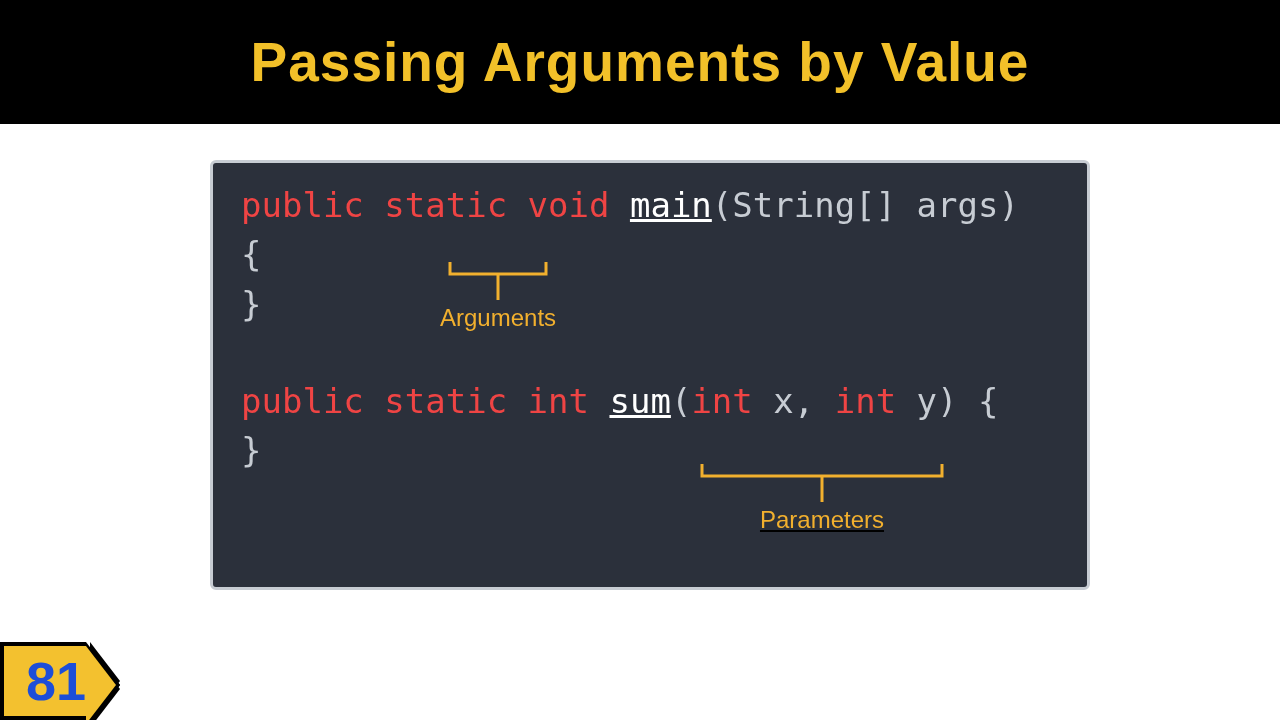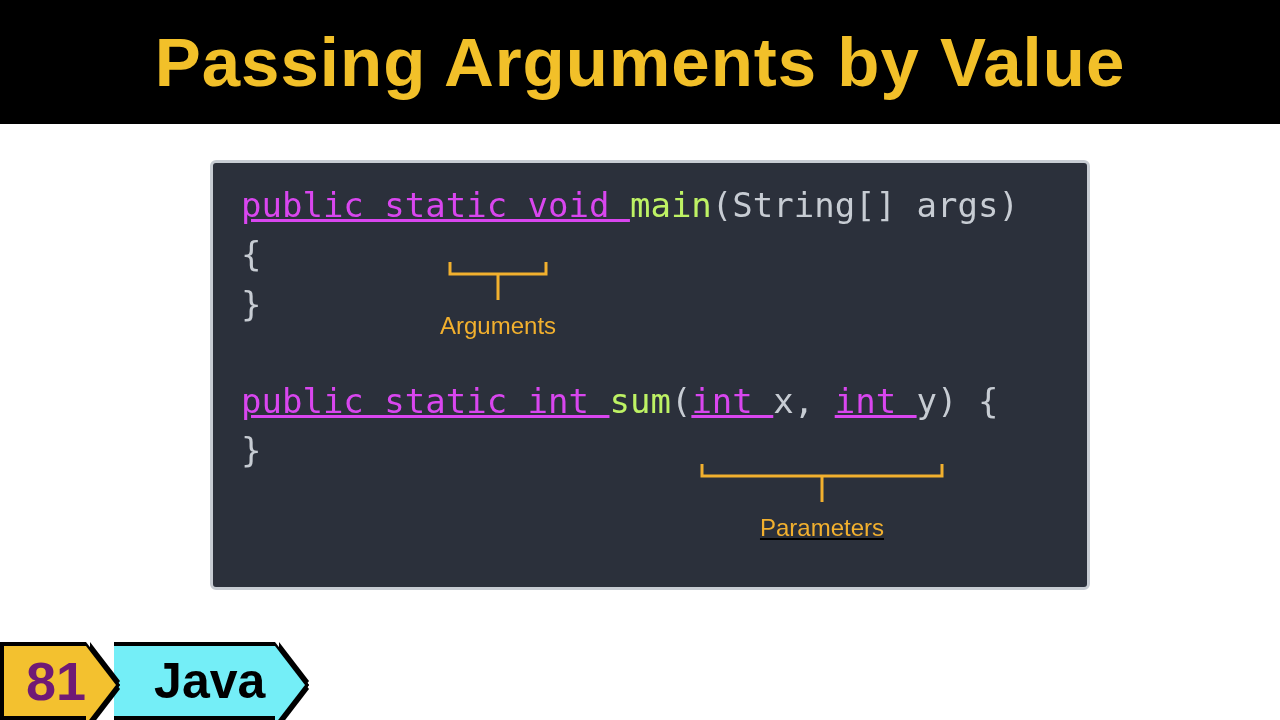--- a/index.html
+++ b/index.html
@@ -13,41 +13,41 @@
   }
   .header {
     height: 124px;
     background: #000000;
     display: flex;
     align-items: center;
     justify-content: center;
   }
   .header h1 {
     color: #f2c029;
-    font-size: 69px;
+    font-size: 55px;
     font-weight: 700;
     letter-spacing: 1px;
   }
   .code-card {
     position: absolute;
     left: 210px;
     top: 160px;
     width: 880px;
     height: 430px;
     background: #2b303b;
     border: 3px solid #c7ccd3;
     border-radius: 6px;
     padding: 18px 28px 18px 28px;
     font-family: "Consolas", "Menlo", monospace;
     font-size: 34px;
     line-height: 1.45;
     color: #c7ccd3;
   }
-  .kw   { color: #d946ef; text-decoration: underline; }
-  .name { color: #bef264; }
+  .kw   { color: #ef4444; }
+  .name { color: #ffffff; text-decoration: underline; }
   .num  { color: #d1813f; }
   .call { color: #7cb6d9; font-style: italic; }
   .plain{ color: #c7ccd3; }
   .indent { display:inline-block; width: 2.2ch; }
 
   .anno {
     position: absolute;
     display: flex;
     flex-direction: column;
     align-items: center;
@@ -55,21 +55,21 @@
   .anno .bracket {
     stroke: #f2b02e;
     stroke-width: 3;
     fill: none;
   }
   .anno .label {
     color: #f2b02e;
     font-family: "Segoe UI", Arial, sans-serif;
     font-size: 24px;
     font-weight: 400;
-    margin-top: 10px;
+    margin-top: 2px;
     white-space: nowrap;
   }
   .anno1 { left: 440px; top: 260px; }
   .anno2 { left: 700px; top: 462px; text-decoration: underline; }
 
   .footer {
     position: absolute;
     left: 0;
     bottom: 0;
     height: 86px;
@@ -89,21 +89,21 @@
     content: "";
     position: absolute;
     right: -30px;
     top: 0;
     width: 0; height: 0;
     border-top: 39px solid transparent;
     border-bottom: 39px solid transparent;
   }
   .tab-yellow {
     background: #f3c12f;
-    color: #701a75;
+    color: #1d4ed8;
     font-size: 54px;
     z-index: 2;
     border: 4px solid #000;
     border-right: none;
     padding-right: 0;
   }
   .tab-yellow::after {
     border-left: 30px solid #f3c12f;
     right: -30px;
     filter: drop-shadow(4px 0 0 #000) drop-shadow(0 -4px 0 #000) drop-shadow(0 4px 0 #000);
@@ -160,16 +160,13 @@
   <svg width="244" height="42">
     <path class="bracket" d="M2 2 L2 14 L242 14 L242 2 M122 14 L122 40"></path>
   </svg>
   <div class="label">Parameters</div>
 </div>
 
 <div class="footer">
   <div class="tab tab-yellow">
     <span>81</span>
   </div>
-  <div class="tab tab-teal">
-    <span>Java</span>
-  </div>
 </div>
 
 </body></html>

